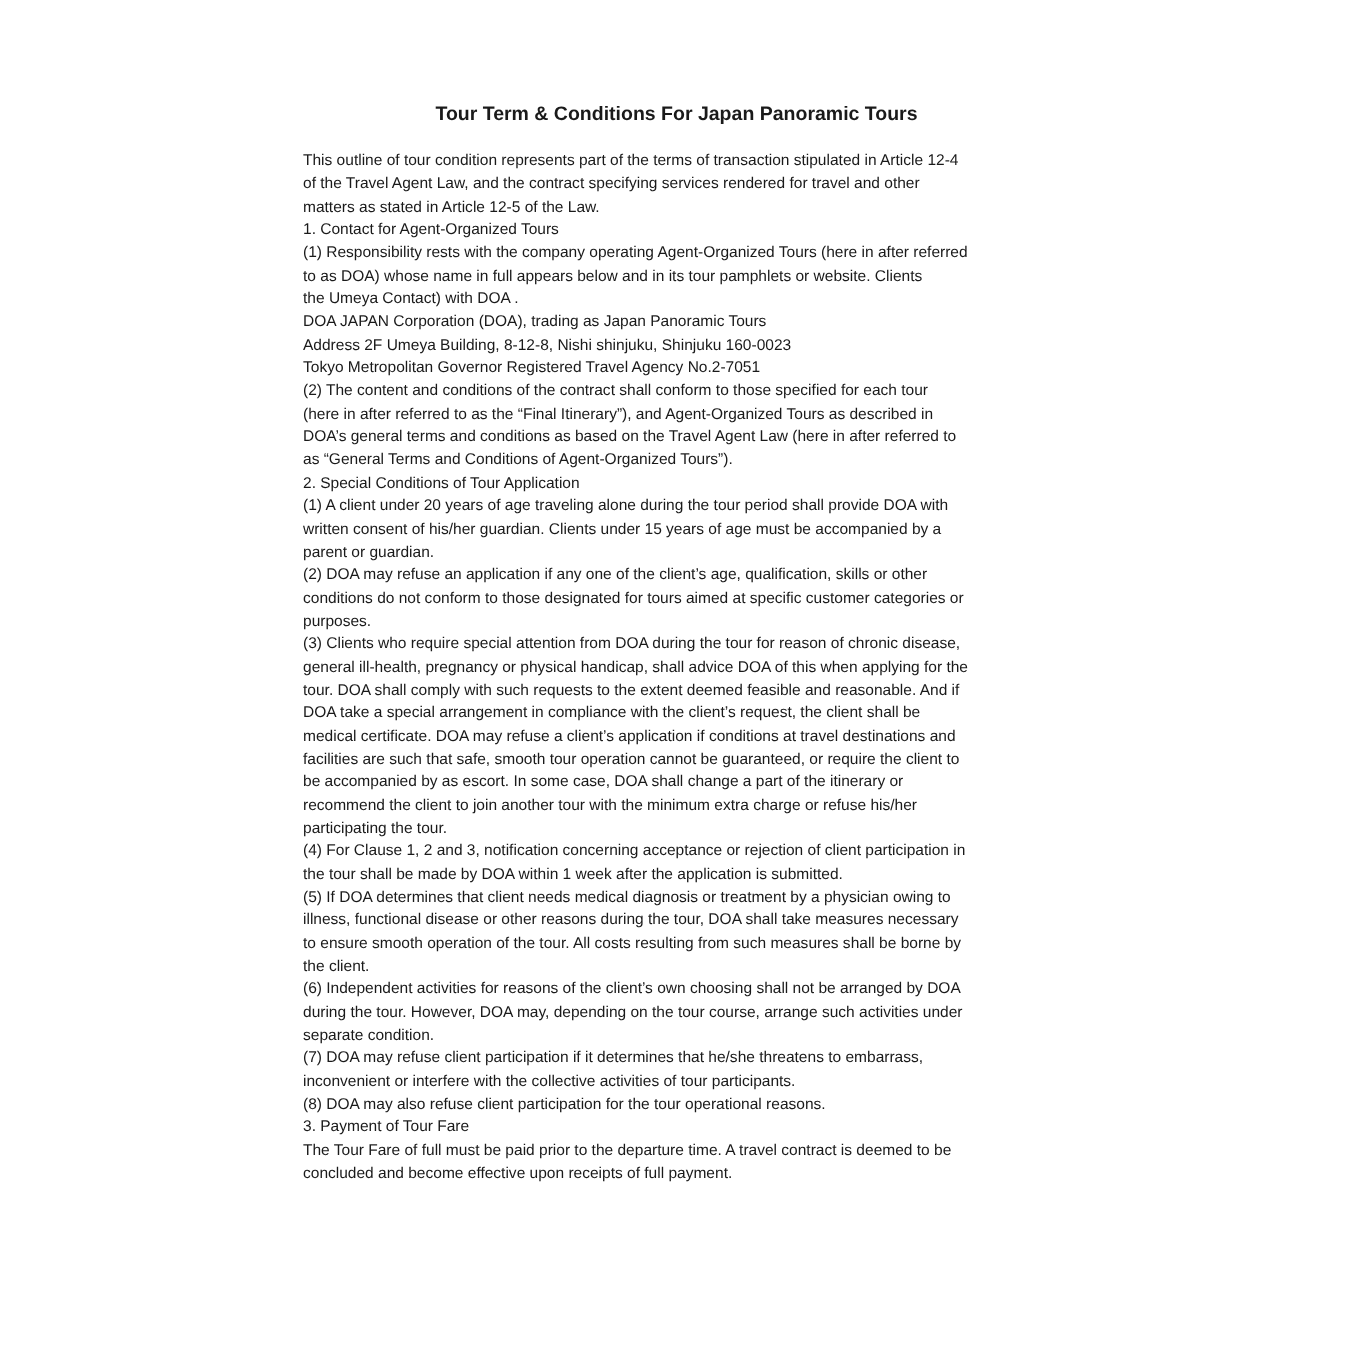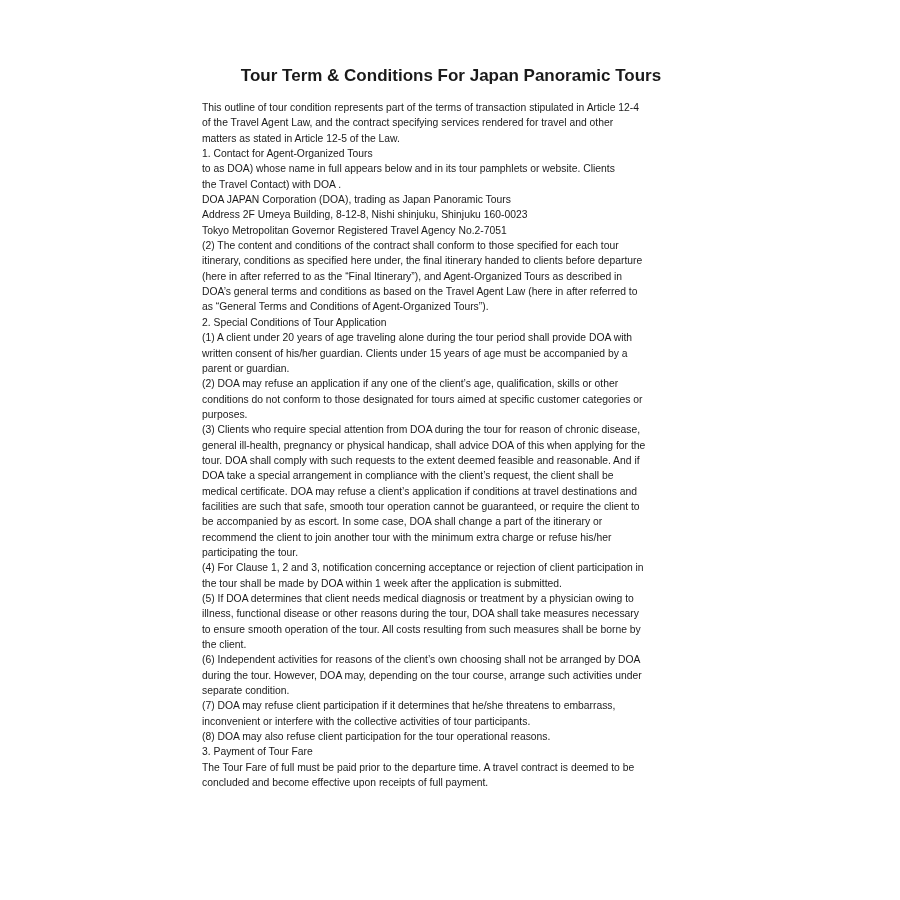--- a/index.html
+++ b/index.html
@@ -16,21 +16,21 @@
     color: #1a1a1a;
   }
   .page {
     position: absolute;
     left: 202px;
     top: 68px;
     width: 498px;
   }
   .doc-title {
     font-weight: bold;
-    font-size: 17px;
+    font-size: 13px;
     text-align: center;
     width: 498px;
     margin: 0 0 16px 0;
     line-height: 16px;
     letter-spacing: 0;
   }
   .line {
     font-size: 10.35px;
     line-height: 15.35px;
     white-space: nowrap;
@@ -47,27 +47,27 @@
   <div class="doc-title">Tour Term &amp; Conditions For Japan Panoramic Tours</div>
 
   <div>
     <p class="line">This outline of tour condition represents part of the terms of transaction stipulated in Article 12-4</p>
     <p class="line">of the Travel Agent Law, and the contract specifying services rendered for travel and other</p>
     <p class="line">matters as stated in Article 12-5 of the Law.</p>
   </div>
 
   <div>
     <p class="line heading">1. Contact for Agent-Organized Tours</p>
+    <p class="line">(1) Responsibility rests with the company operating Agent-Organized Tours (here in after referred</p>
     <p class="line">to as DOA) whose name in full appears below and in its tour pamphlets or website. Clients</p>
-    <p class="line">the Travel Contact) with DOA .</p>
+    <p class="line">the Umeya Contact) with DOA .</p>
     <p class="line">DOA JAPAN Corporation (DOA), trading as Japan Panoramic Tours</p>
     <p class="line">Address 2F Umeya Building, 8-12-8, Nishi shinjuku, Shinjuku 160-0023</p>
     <p class="line">Tokyo Metropolitan Governor Registered Travel Agency No.2-7051</p>
     <p class="line">(2) The content and conditions of the contract shall conform to those specified for each tour</p>
-    <p class="line">itinerary, conditions as specified here under, the final itinerary handed to clients before departure</p>
     <p class="line">(here in after referred to as the “Final Itinerary”), and Agent-Organized Tours as described in</p>
     <p class="line">DOA’s general terms and conditions as based on the Travel Agent Law (here in after referred to</p>
     <p class="line">as “General Terms and Conditions of Agent-Organized Tours”).</p>
   </div>
 
   <div>
     <p class="line heading">2. Special Conditions of Tour Application</p>
     <p class="line">(1) A client under 20 years of age traveling alone during the tour period shall provide DOA with</p>
     <p class="line">written consent of his/her guardian. Clients under 15 years of age must be accompanied by a</p>
     <p class="line">parent or guardian.</p>

